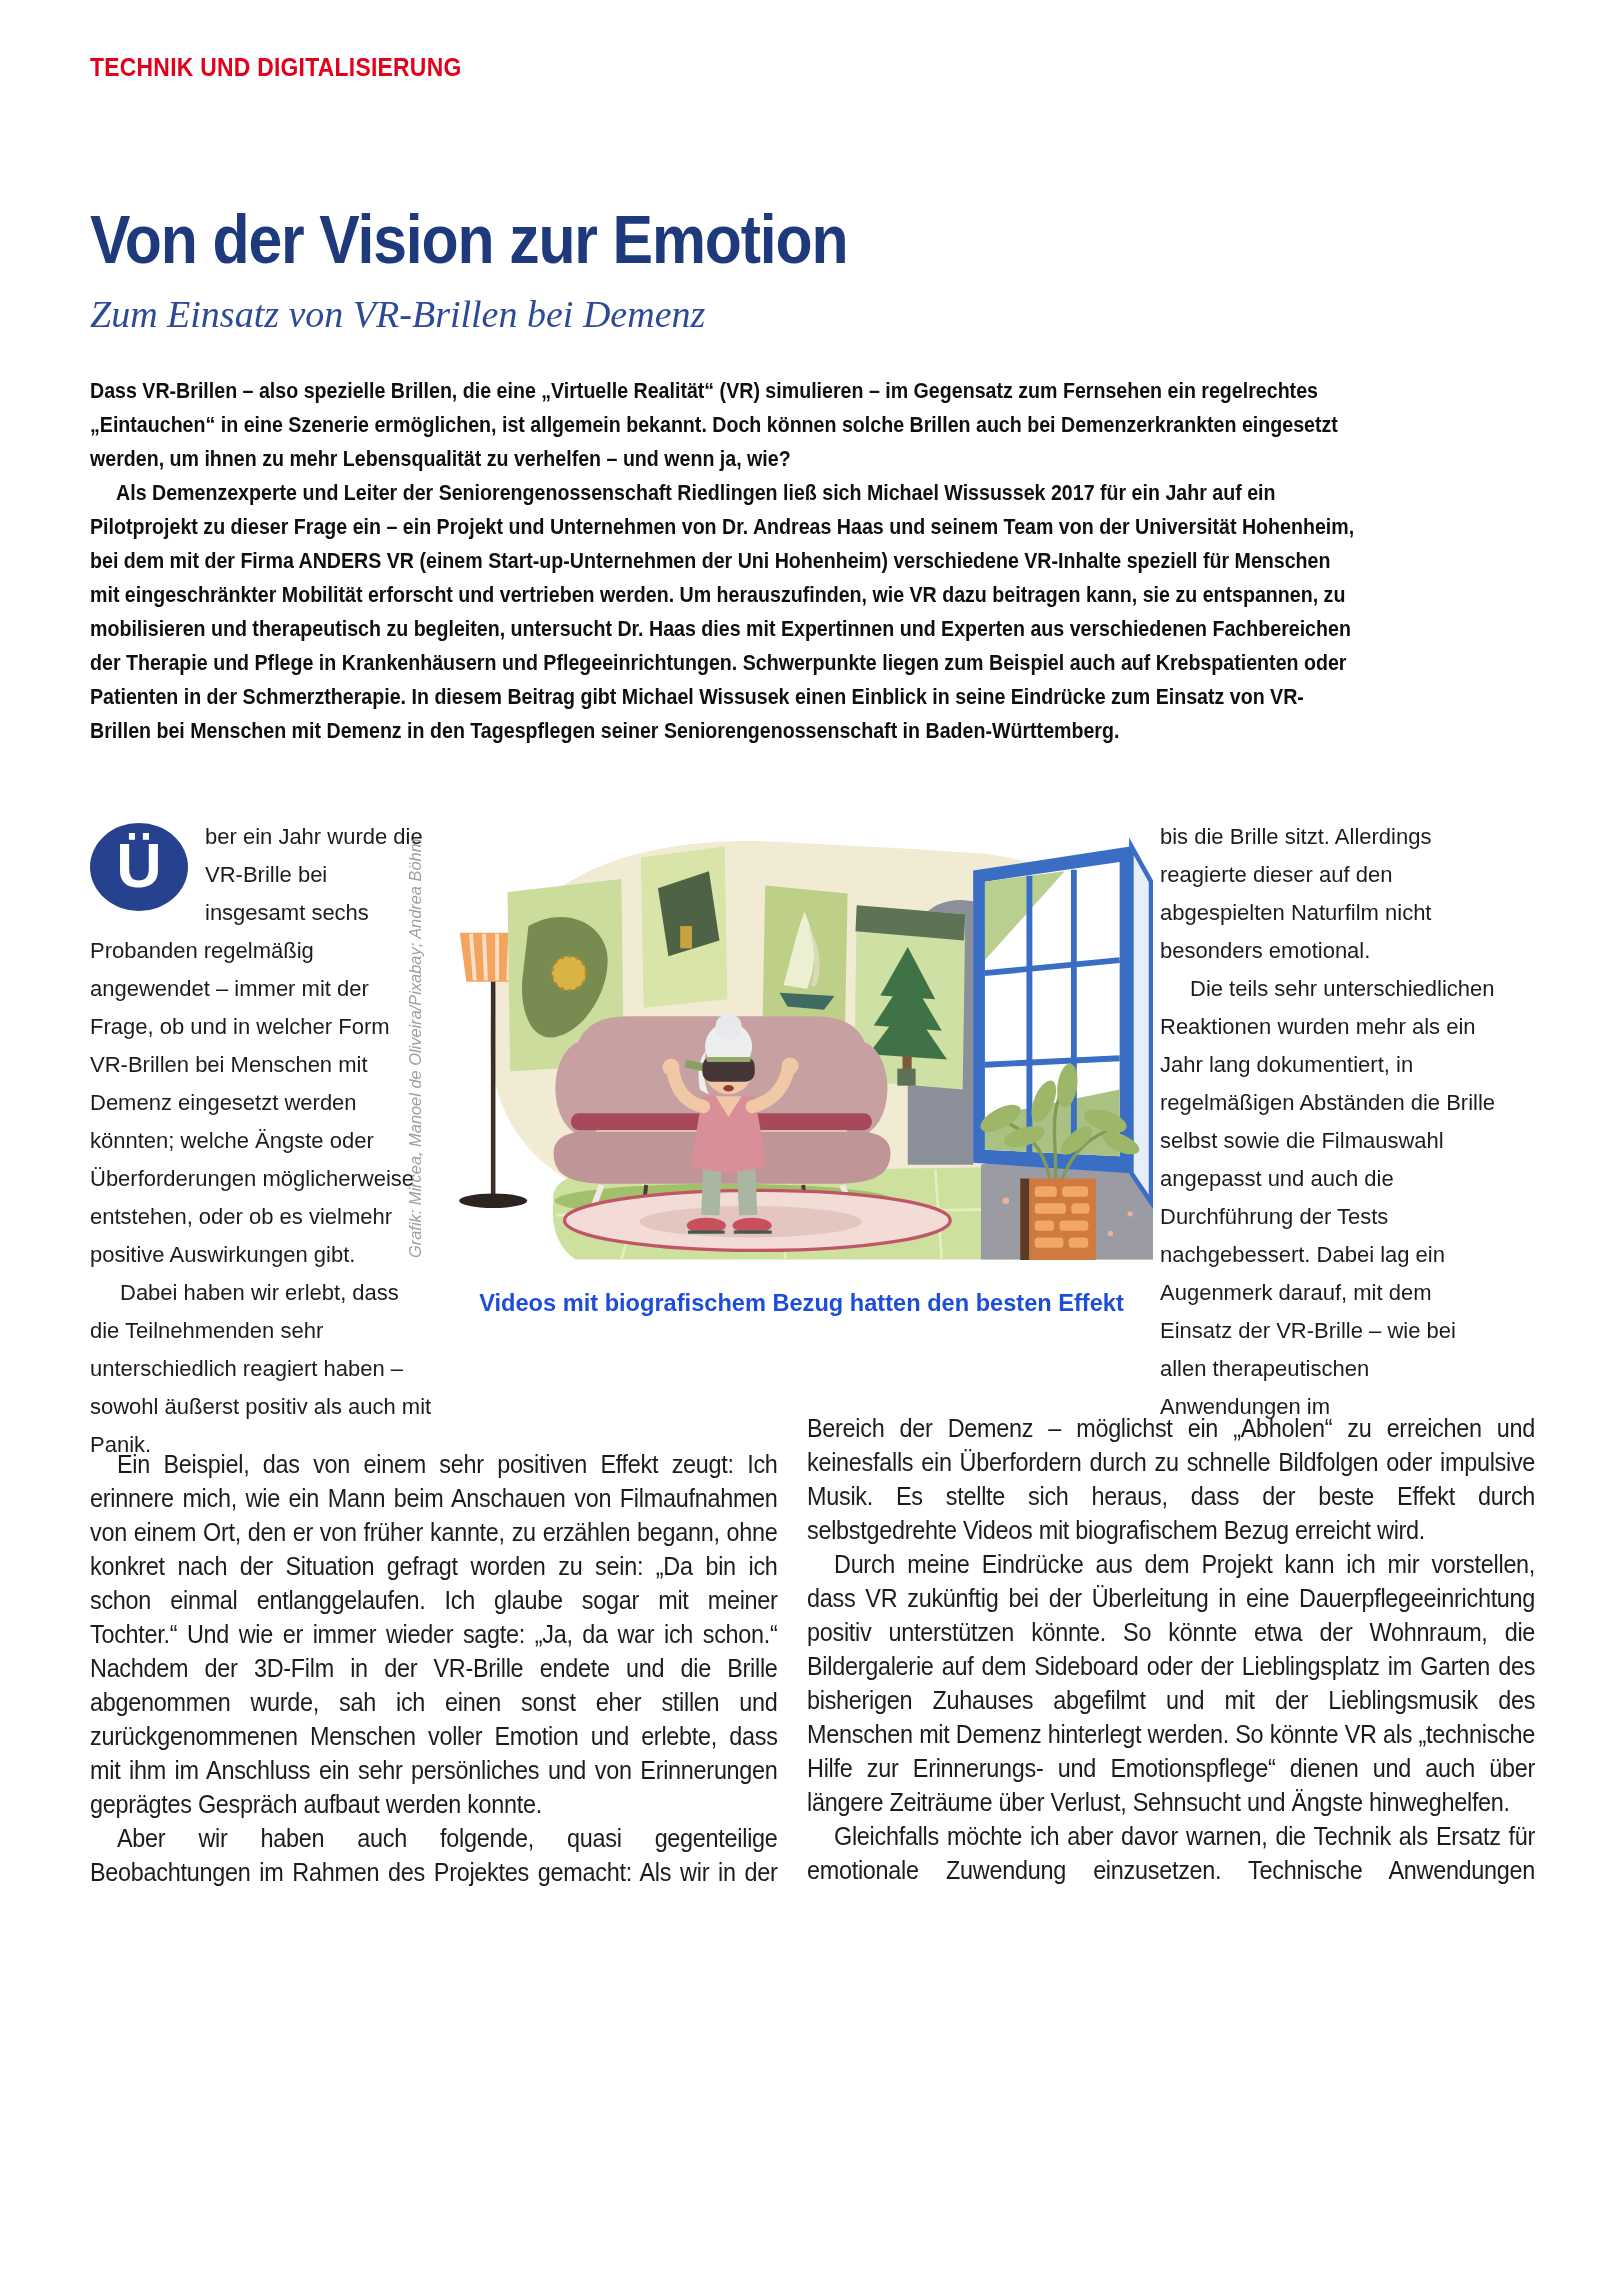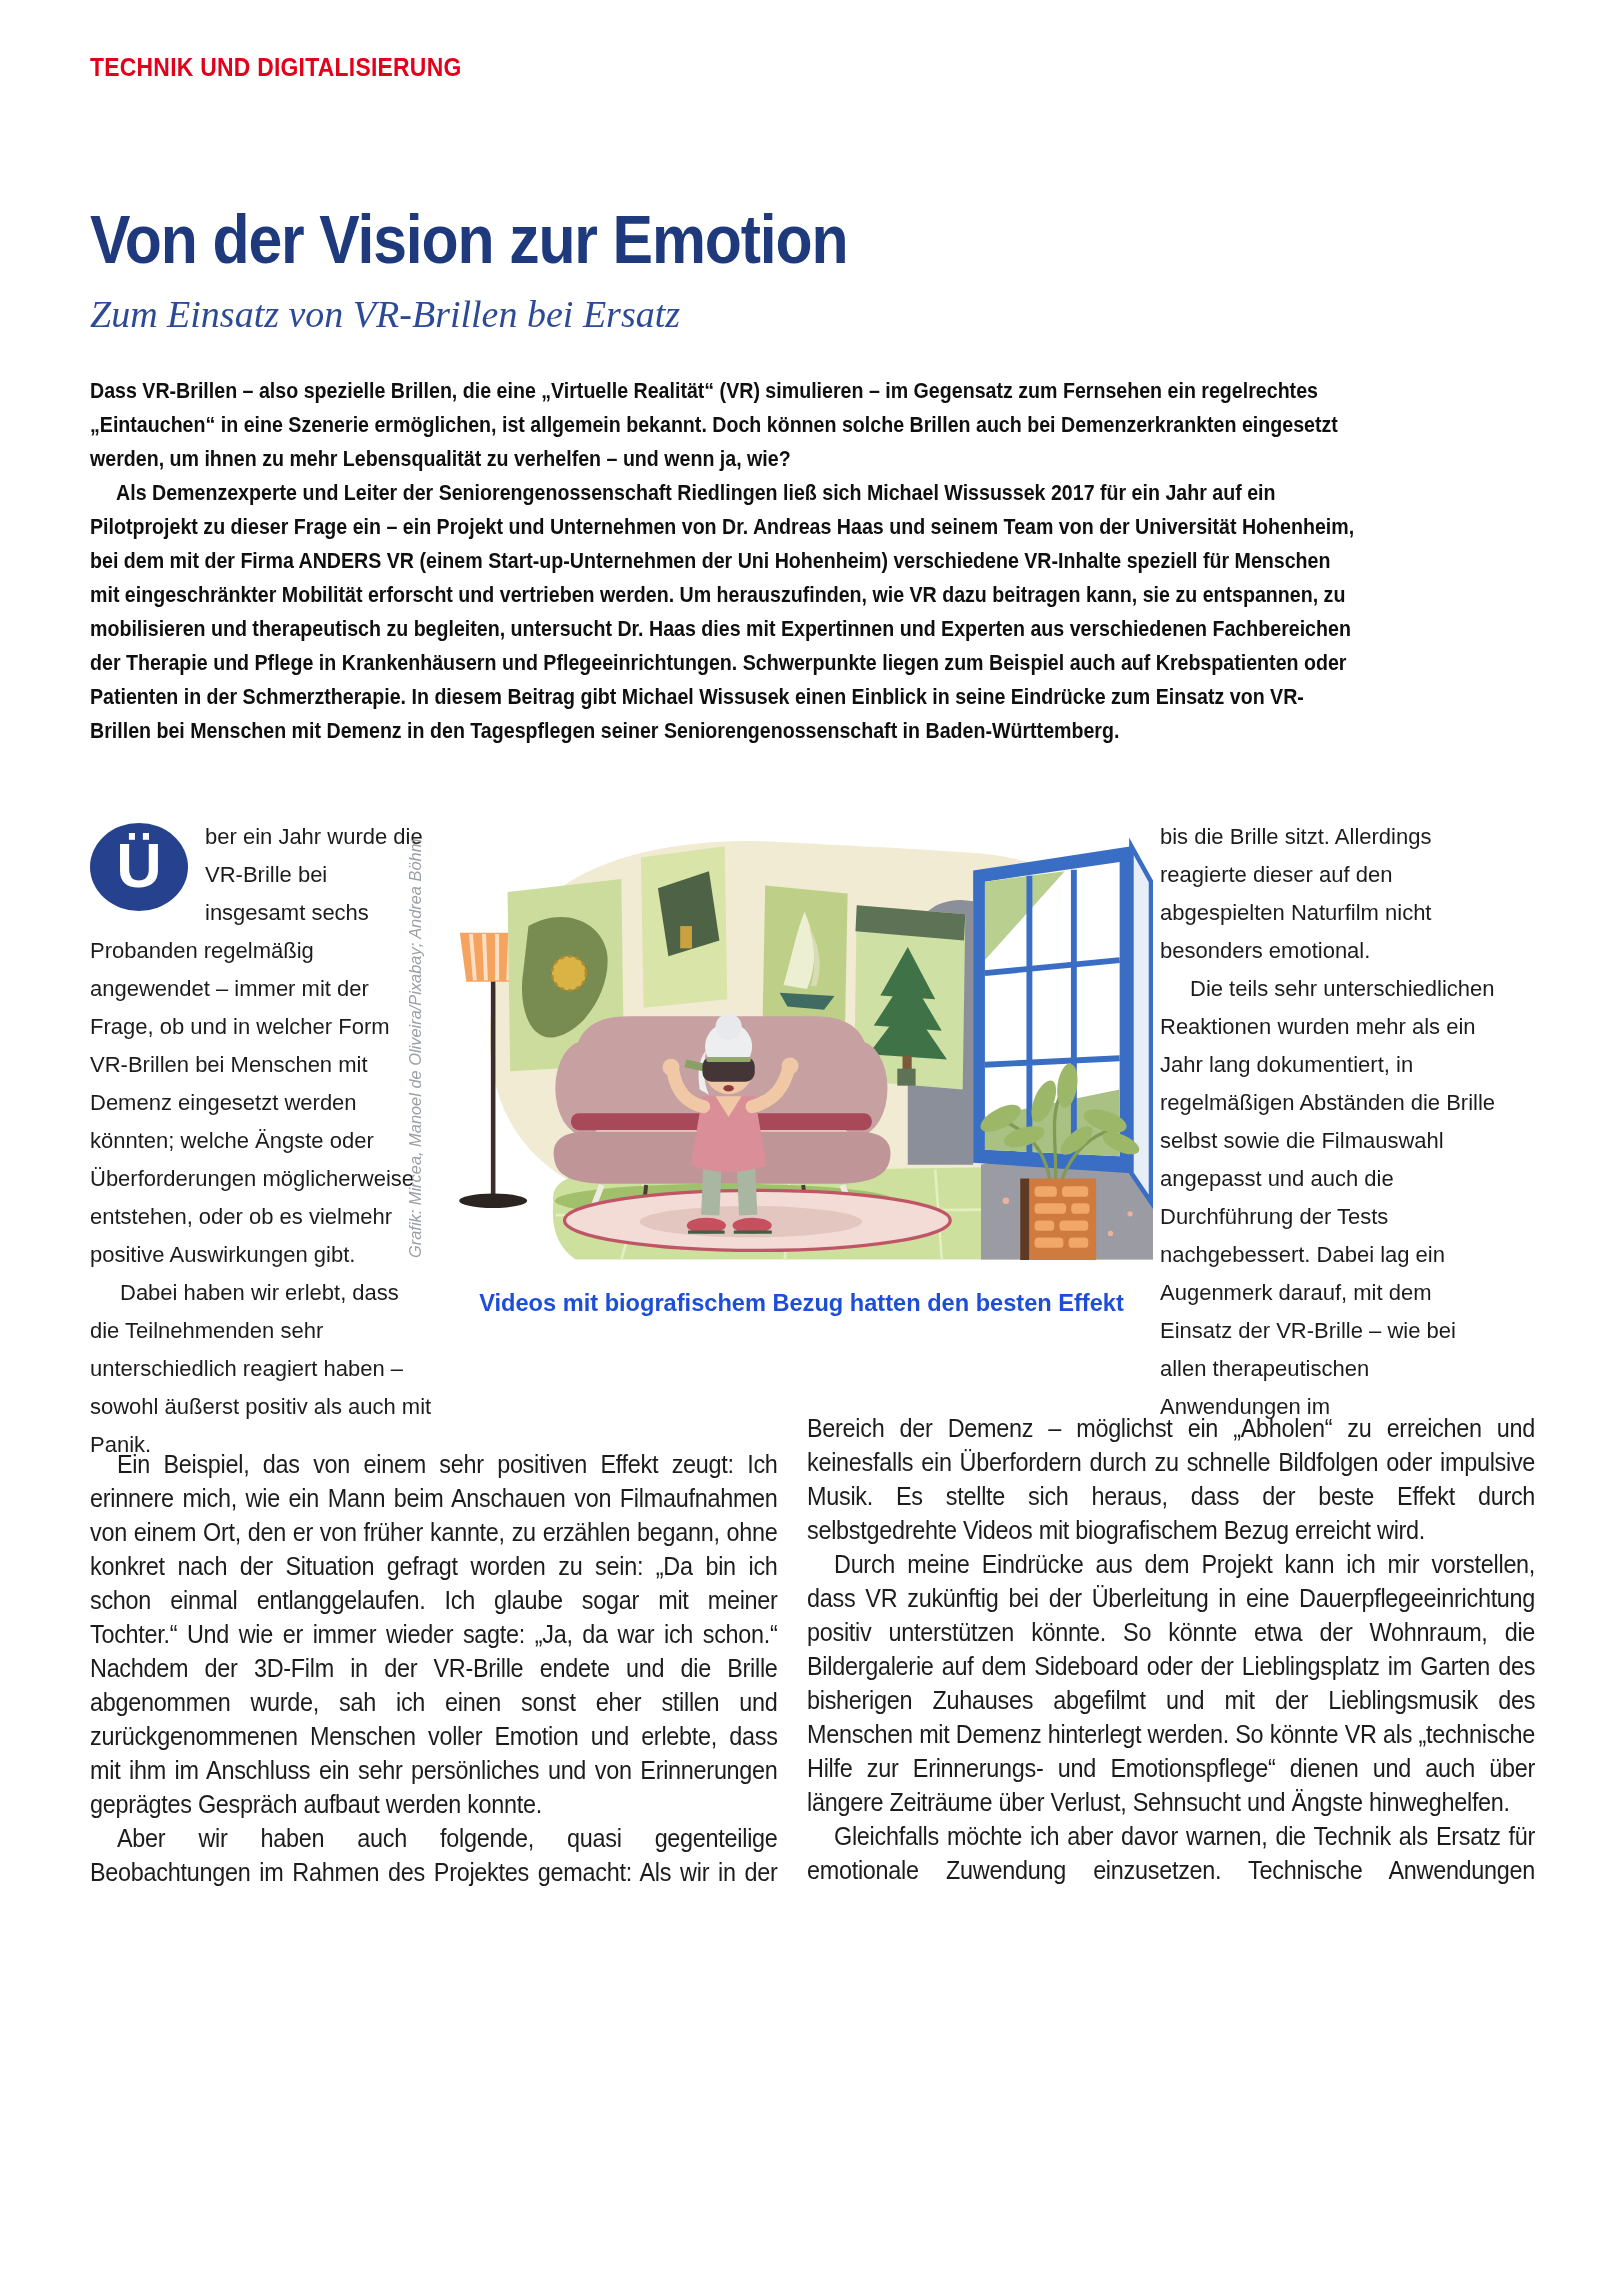--- a/index.html
+++ b/index.html
@@ -71,21 +71,21 @@
 </style>
 </head>
 <body>
 
 <div class="page">
 
   <div class="abs kicker">TECHNIK UND DIGITALISIERUNG</div>
 
   <h1 class="abs title" style="margin:0;">Von der Vision zur Emotion</h1>
 
-  <div class="abs subtitle">Zum Einsatz von VR-Brillen bei Ersatz</div>
+  <div class="abs subtitle">Zum Einsatz von VR-Brillen bei Demenz</div>
 
   <div class="abs intro">
     <p>Dass VR-Brillen – also spezielle Brillen, die eine „Virtuelle Realität“ (VR) simulieren – im Gegensatz zum Fernsehen ein regelrechtes „Eintauchen“ in eine Szenerie ermöglichen, ist allgemein bekannt. Doch können solche Brillen auch bei Demenzerkrankten eingesetzt werden, um ihnen zu mehr Lebensqualität zu verhelfen – und wenn ja, wie?</p>
     <p>Als Demenzexperte und Leiter der Seniorengenossenschaft Riedlingen ließ sich Michael Wissussek 2017 für ein Jahr auf ein Pilotprojekt zu dieser Frage ein – ein Projekt und Unternehmen von Dr. Andreas Haas und seinem Team von der Universität Hohenheim, bei dem mit der Firma ANDERS VR (einem Start-up-Unternehmen der Uni Hohenheim) verschiedene VR-Inhalte speziell für Menschen mit eingeschränkter Mobilität erforscht und vertrieben werden. Um herauszufinden, wie VR dazu beitragen kann, sie zu entspannen, zu mobilisieren und therapeutisch zu begleiten, untersucht Dr. Haas dies mit Expertinnen und Experten aus verschiedenen Fachbereichen der Therapie und Pflege in Krankenhäusern und Pflegeeinrichtungen. Schwerpunkte liegen zum Beispiel auch auf Krebspatienten oder Patienten in der Schmerztherapie. In diesem Beitrag gibt Michael Wissusek einen Einblick in seine Eindrücke zum Einsatz von VR-Brillen bei Menschen mit Demenz in den Tagespflegen seiner Seniorengenossenschaft in Baden-Württemberg.</p>
   </div>
 
   <div class="abs bodycol narrow col-a">
     <p><span class="dropcap">Ü</span><span>ber ein Jahr wurde die VR-Brille bei insgesamt sechs Probanden regelmäßig angewendet – immer mit der Frage, ob und in welcher Form VR-Brillen bei Menschen mit Demenz eingesetzt werden könnten; welche Ängste oder Überforderungen möglicherweise entstehen, oder ob es vielmehr positive Auswirkungen gibt.</span></p>
     <p class="ind">Dabei haben wir erlebt, dass die Teilnehmenden sehr unterschiedlich reagiert haben – sowohl äußerst positiv als auch mit Panik.</p>
   </div>

